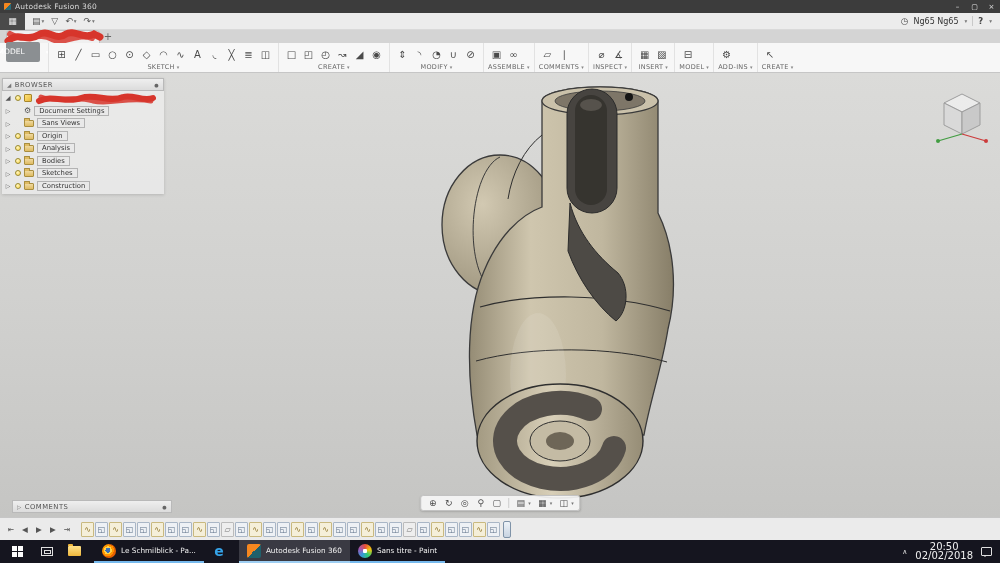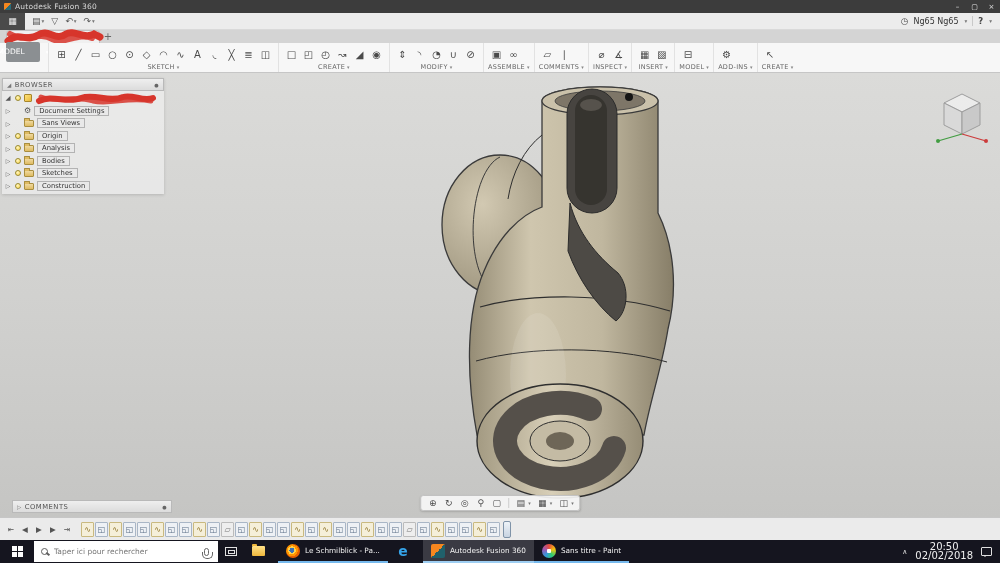--- a/index.html
+++ b/index.html
@@ -523,25 +523,20 @@
 
   <div class="taskbar">
     <div class="start-btn">
       <span class="win-logo">
           <i></i>
           <i></i>
           <i></i>
           <i></i>
         </span>
     </div>
-    <div class="search-box">
-      <span class="search-glyph"></span>
-      <input class="search-input" placeholder="Taper ici pour rechercher" style="">
-      <span class="mic-icon"></span>
-    </div>
     <div class="tk-btn">
       <span class="icon-taskview"></span>
     </div>
     <div style="display:flex;height:23px">
 
         <div class="tk-app pinned">
           <span class="app-ico explorer"></span>
           <span class="tk-label"></span>
         </div>
 

